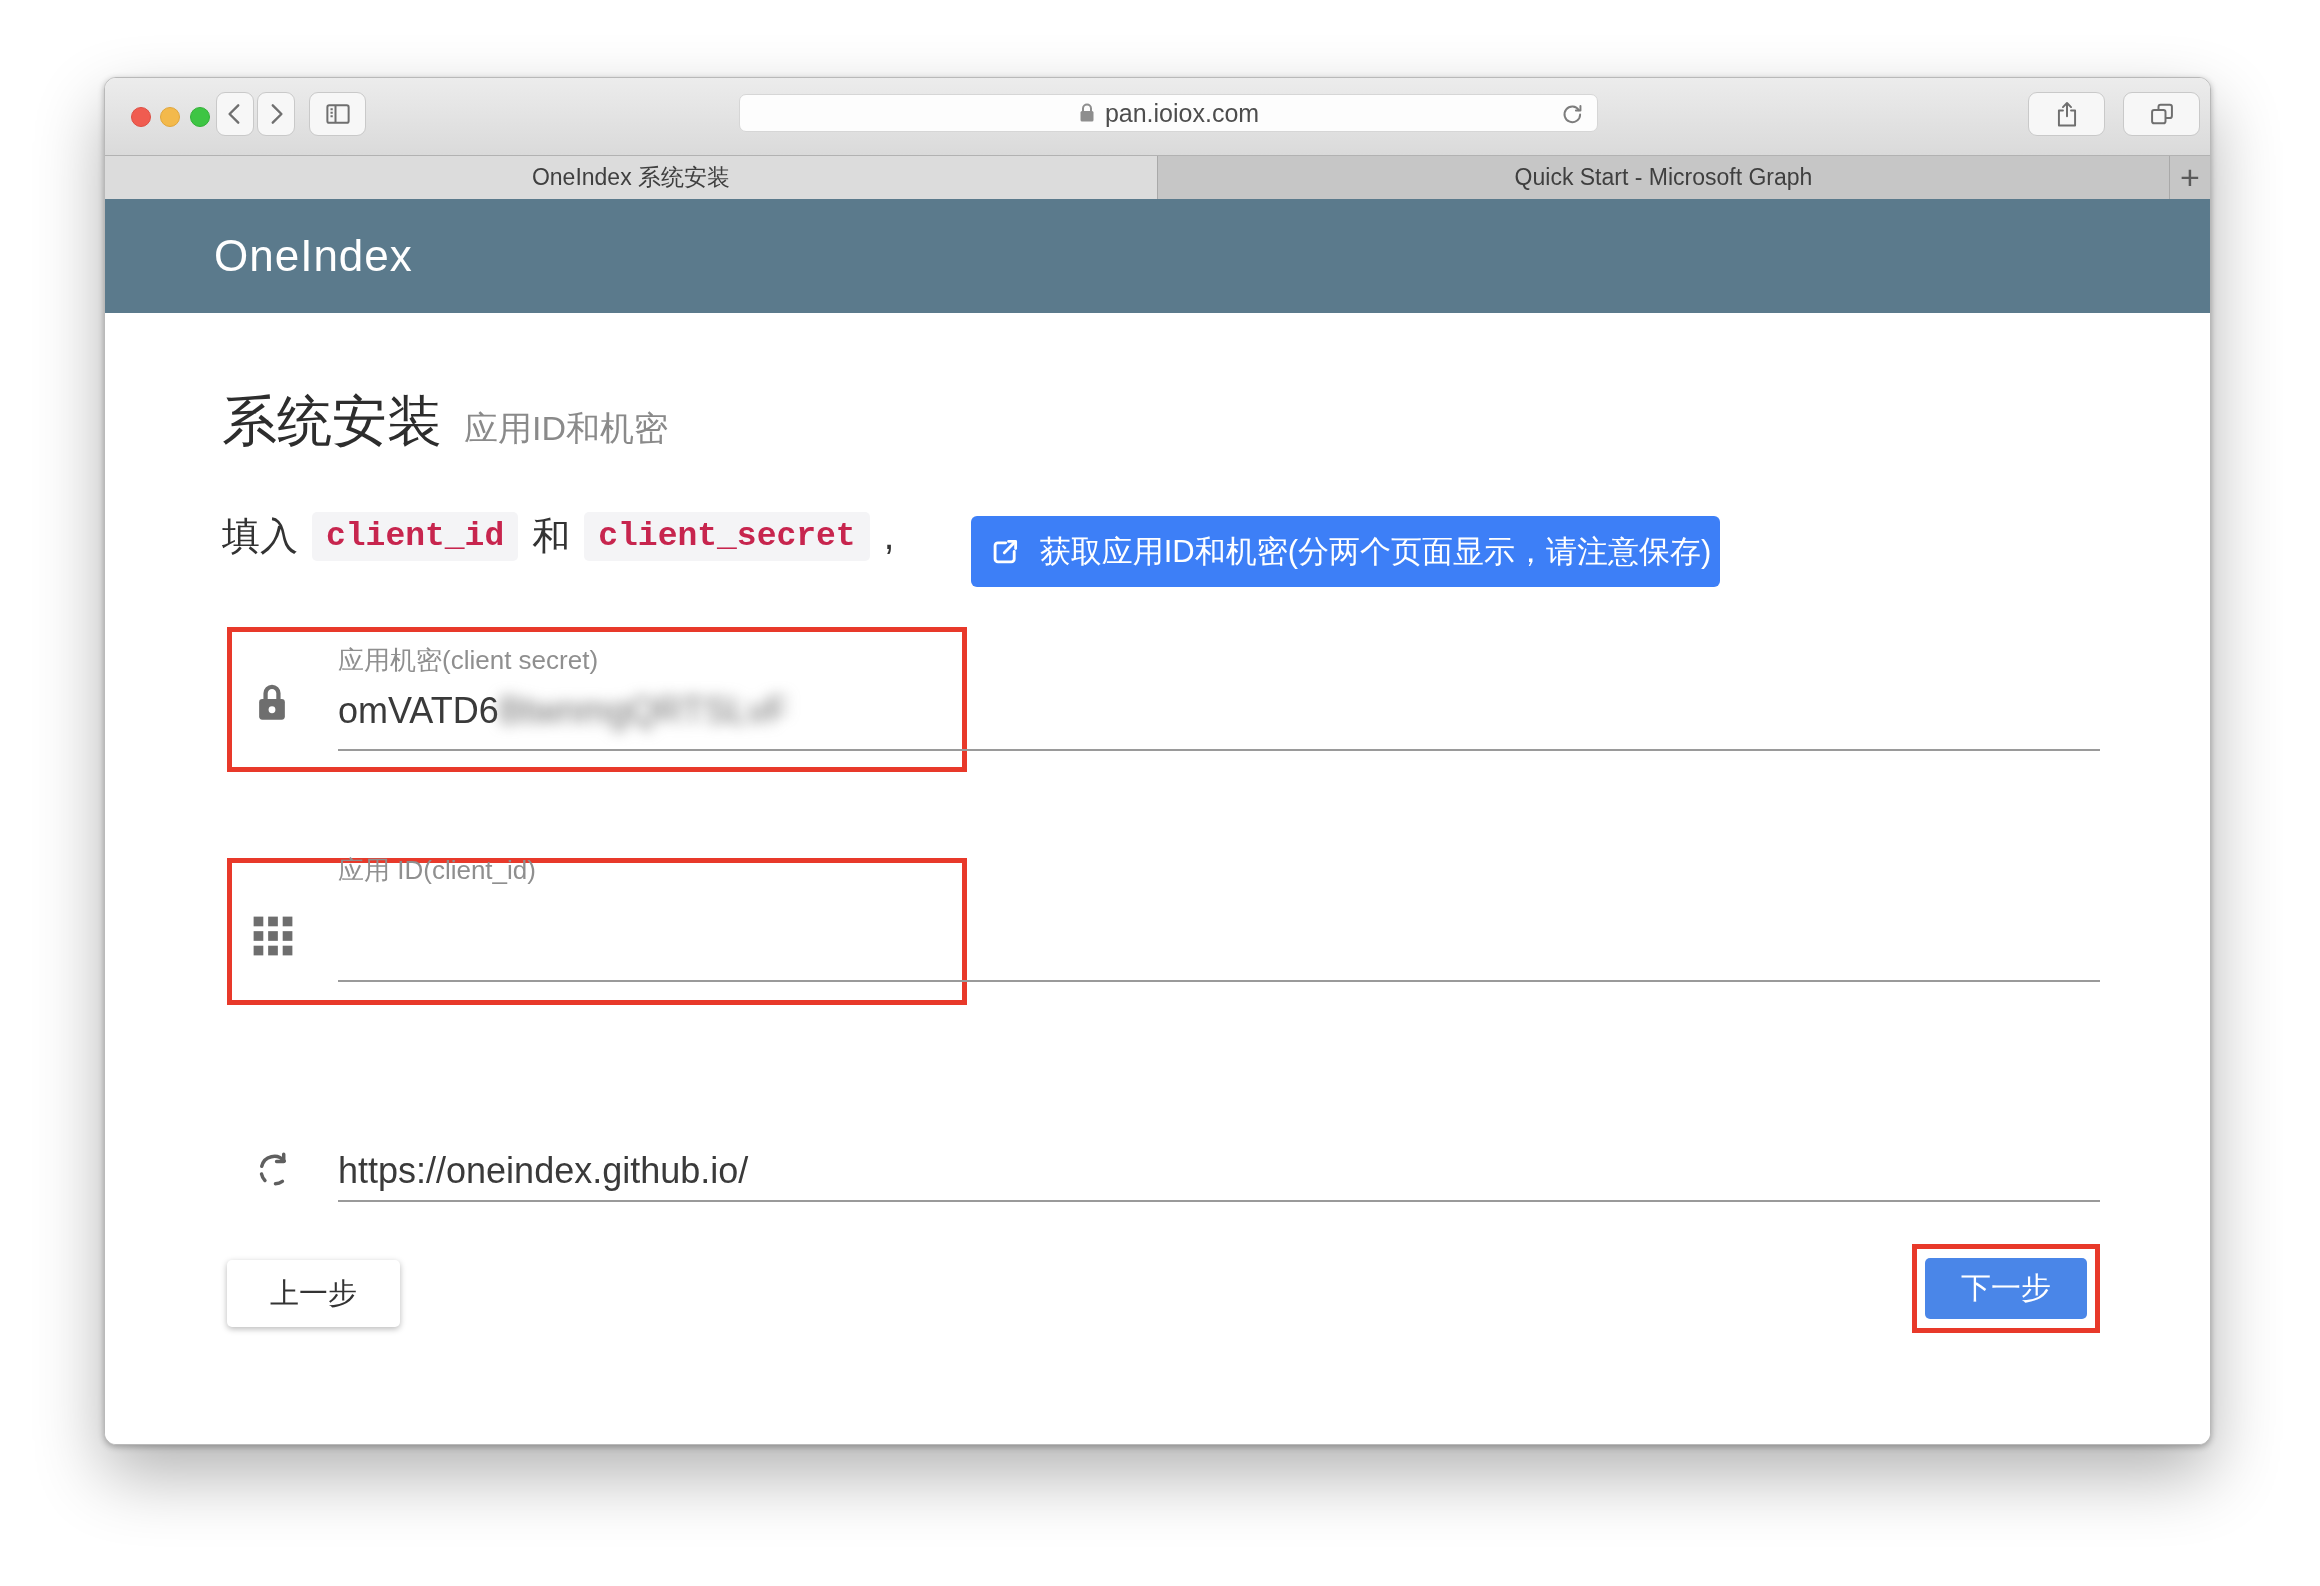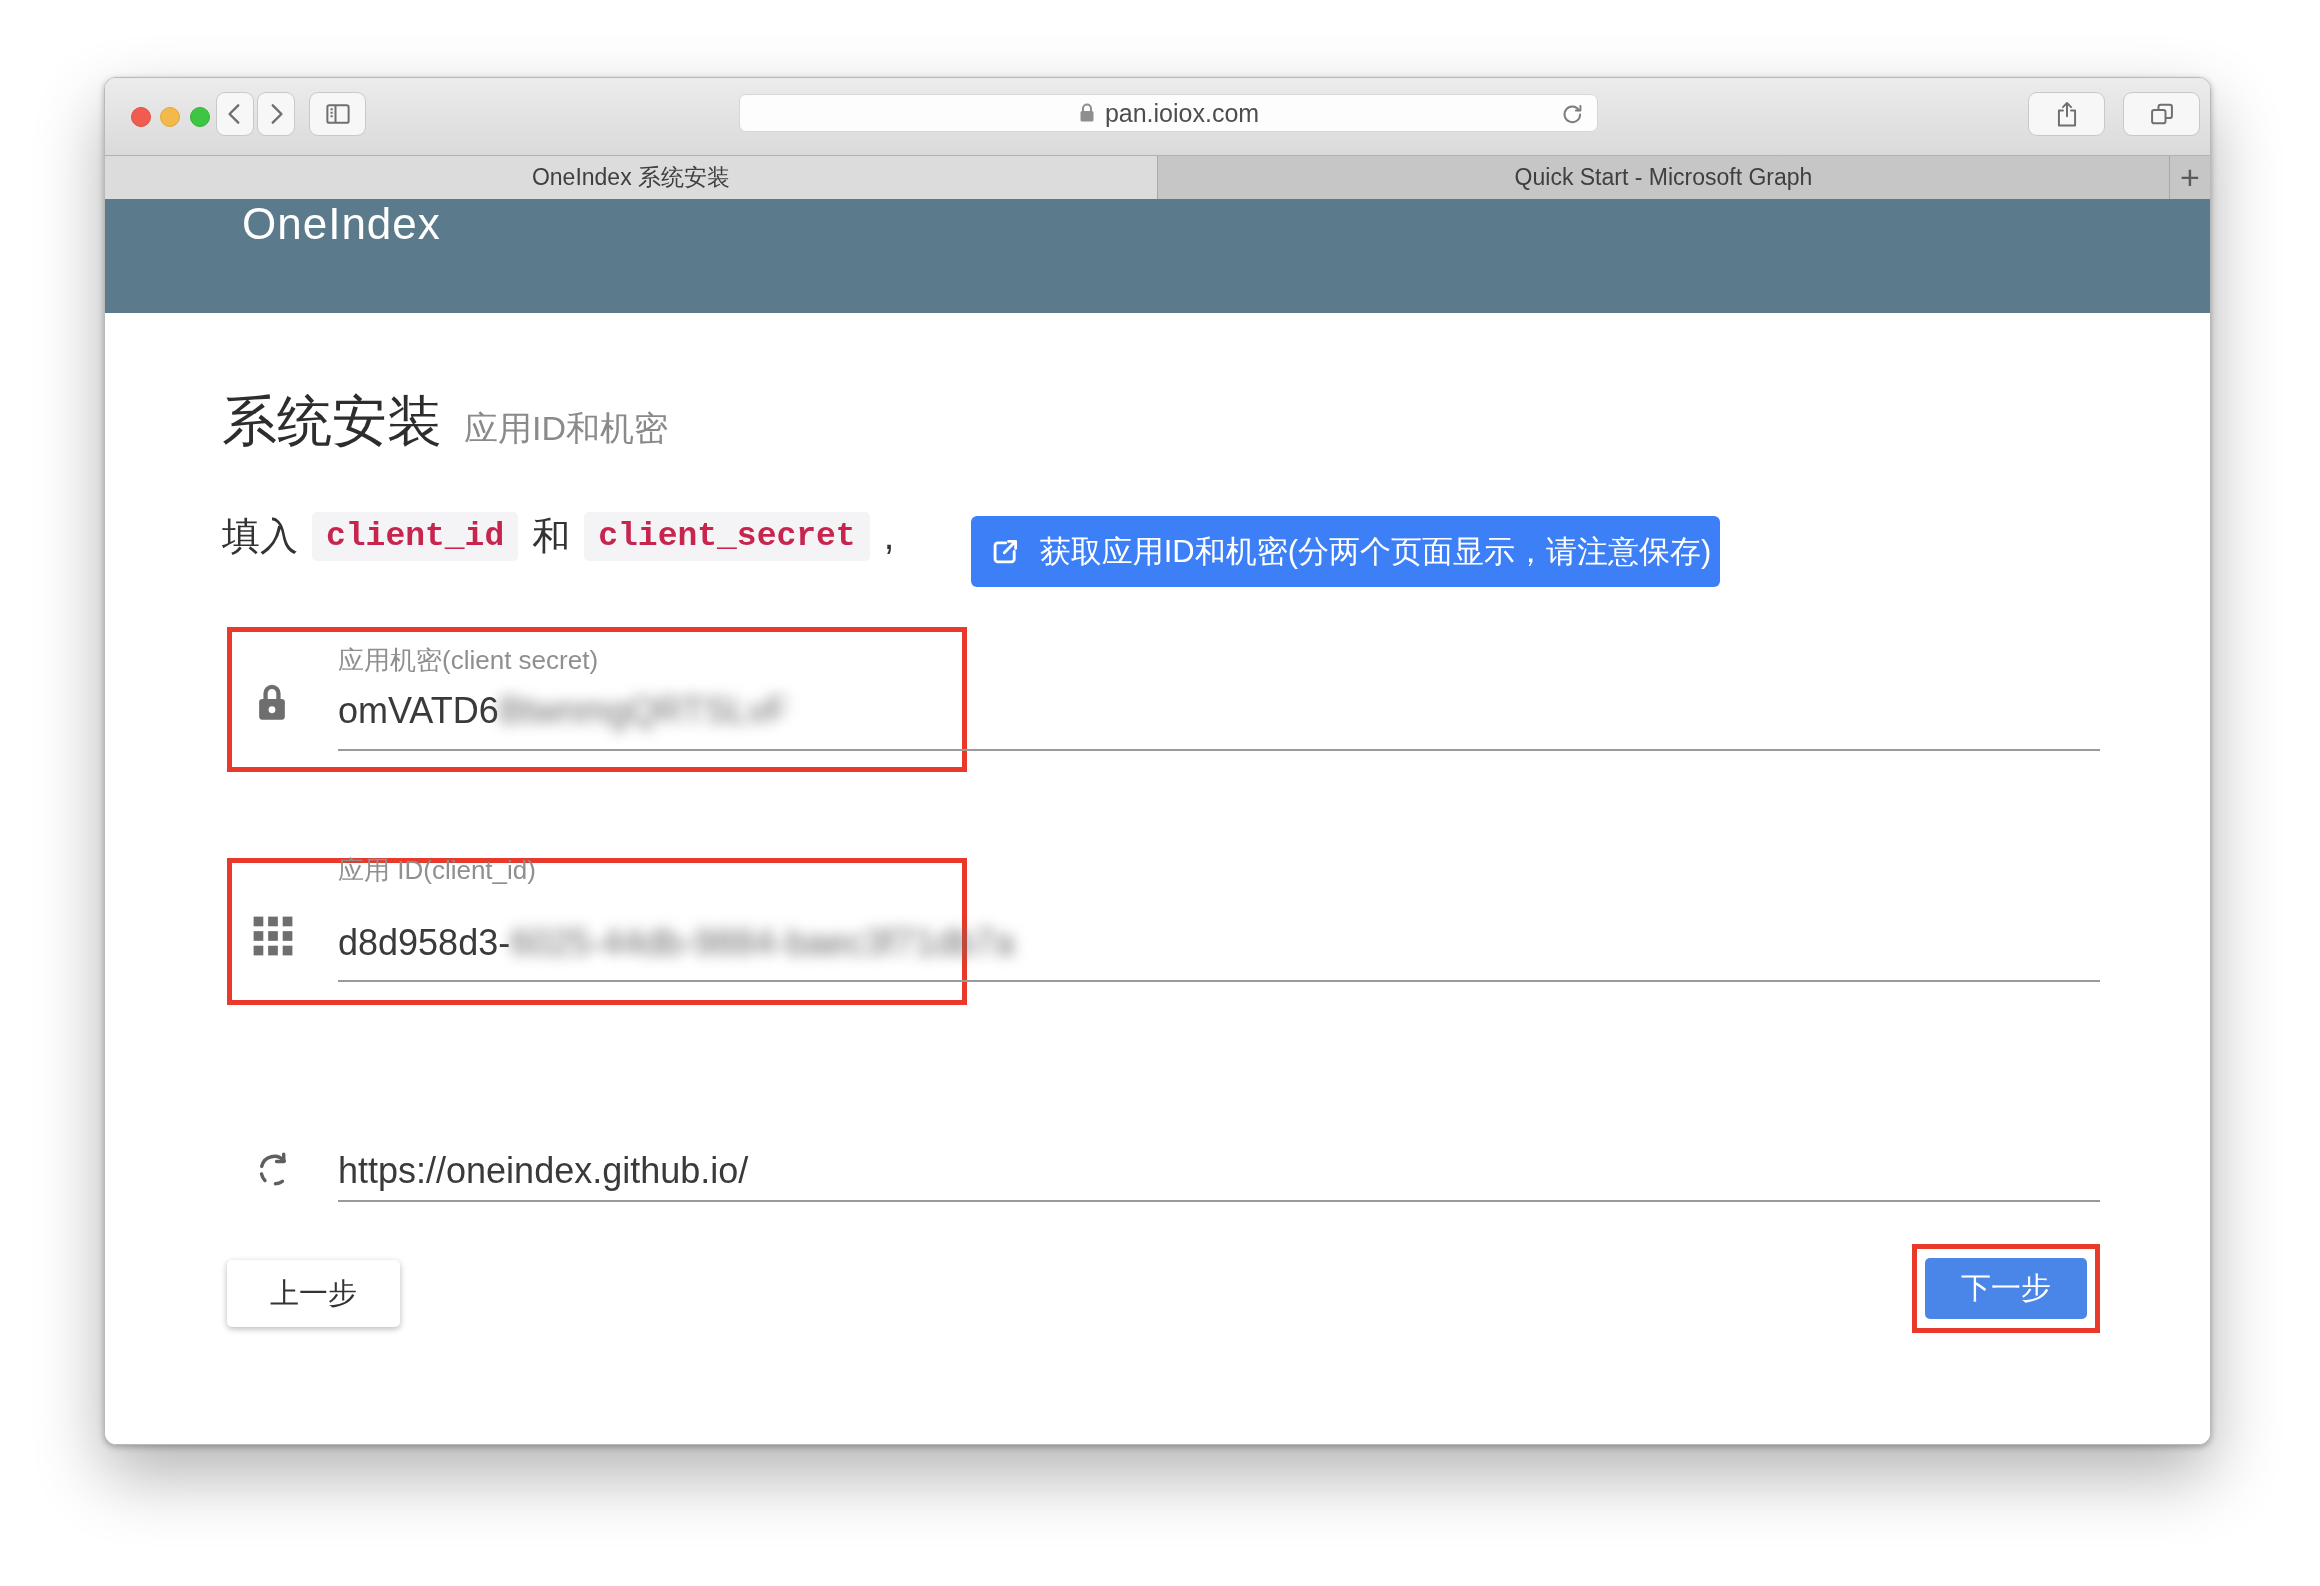--- a/index.html
+++ b/index.html
@@ -36,21 +36,21 @@
     background:#c6c6c6; display:flex; }
   .tab { height:100%; display:flex; align-items:center; justify-content:center;
     font-size:23px; color:#3f3f3f; }
   .tab.active { width:1052px; background:#dcdcdc; }
   .tab.inactive { width:1012px; background:#c6c6c6; border-left:1px solid #a9a9a9; }
   .newtab { flex:1; display:flex; align-items:center; justify-content:center;
     border-left:1px solid #a9a9a9; color:#5a5a5a; font-size:34px; font-weight:300; }
 
   
   .site-header { position:absolute; left:0; top:121px; width:100%; height:114px;
-    background:#5b7a8c; display:flex; align-items:flex-start;padding-left:28px; }
+    background:#5b7a8c; display:flex; align-items:center; }
   .brand { color:#ffffff; font-size:44px; font-weight:500; margin-left:109px;
     letter-spacing:1px; }
 
   
   .content { position:absolute; left:0; top:235px; width:100%; bottom:0; background:#fff; }
   .page-title-row { position:absolute; left:117px; top:72px; display:flex;
     align-items:baseline; gap:22px; white-space:nowrap; }
   .page-title { font-size:55px; color:#2d2d2d; font-weight:500; }
   .page-subtitle { font-size:34px; color:#8a8a8a; font-weight:400; }
 
@@ -218,21 +218,20 @@
           <rect x="19" y="1" width="6" height="6"></rect>
         <rect x="1" y="10" width="6" height="6"></rect>
           <rect x="10" y="10" width="6" height="6"></rect>
           <rect x="19" y="10" width="6" height="6"></rect>
         <rect x="1" y="19" width="6" height="6"></rect>
           <rect x="10" y="19" width="6" height="6"></rect>
           <rect x="19" y="19" width="6" height="6"></rect>
       </svg>
     </span>
     <span class="field-label" style="top:540px;">应用 ID(client_id)</span>
-    <span class="field-value" style="top:609px;"><span>d8d958d3-</span><span class="masked">6025-44db-9884-baec3f71db7a</span></span>
     <div class="underline" style="top:667px;"></div>
 
     <span class="field-icon" style="left:147px; top:835px;">
       <svg width="44" height="44" viewBox="0 0 24 24" fill="none" stroke="#5f5f5f" stroke-width="1.9" stroke-linecap="round">
         <path d="M17.6 7.2A7 7 0 0 0 5.3 10"></path>
         <path d="M17.3 3.4v3.9h-3.9" stroke-linejoin="round"></path>
         <path d="M5.2 14.2a7 7 0 0 0 3.2 4.6" stroke-dasharray="4 3.2"></path>
         <path d="M12.8 19.5a7 7 0 0 0 5.6-3.2" stroke-dasharray="4 3.2"></path>
       </svg>
     </span>

